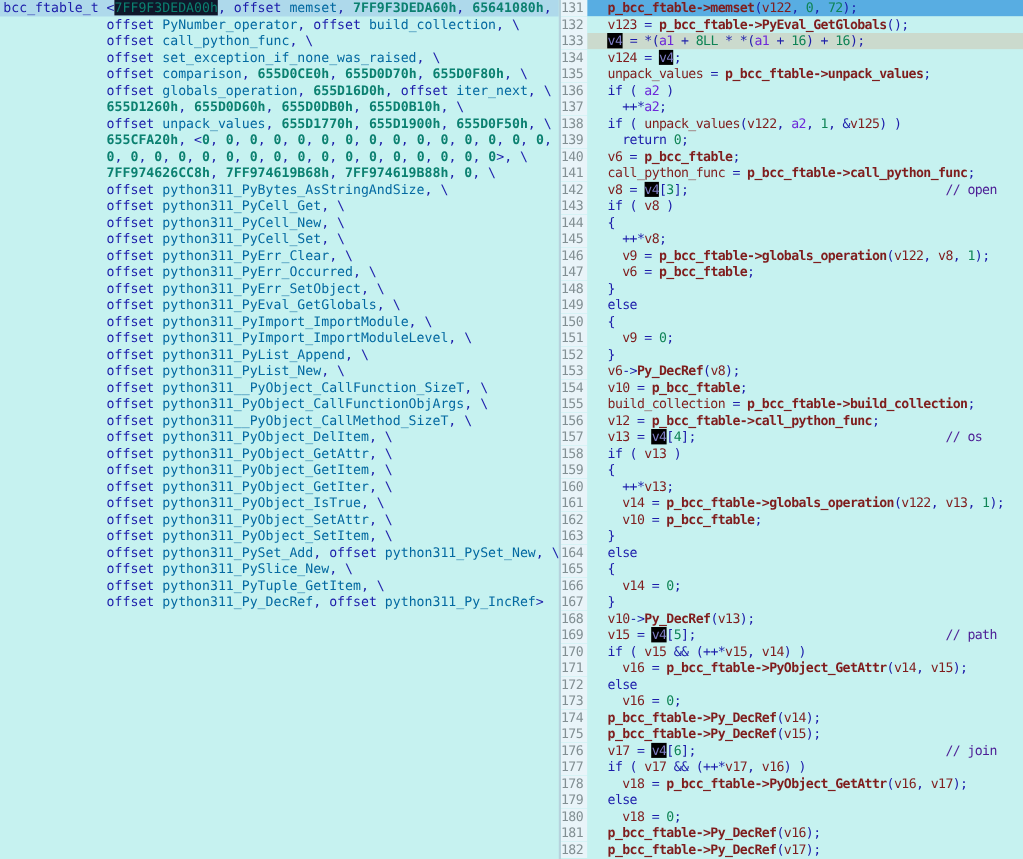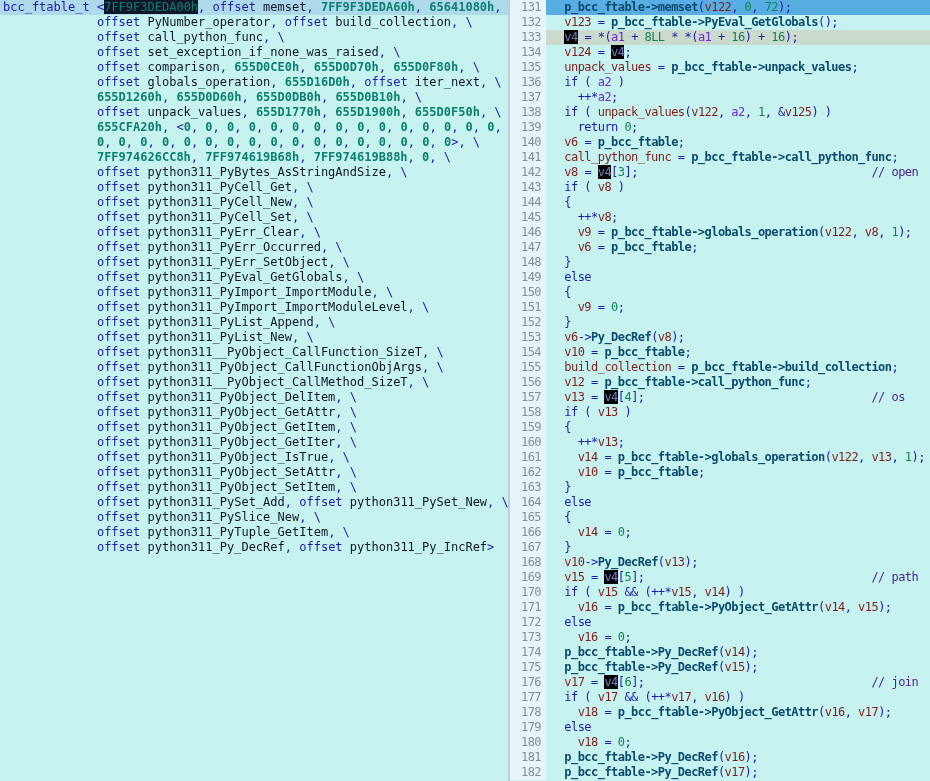--- a/index.html
+++ b/index.html
@@ -12,34 +12,34 @@
   
   .asm-pane{width:508px;flex:none;background:#c6f2f0;overflow:hidden;}
   .asm-line{height:15px;padding-left:3px;overflow:hidden;}
   .asm-line.hl{background:#aed9eb;}
   
   .pane-divider{width:2px;flex:none;background:#b6d3dd;}
   
   .pseudo-pane{flex:1;overflow:hidden;letter-spacing:-0.55px;}
   .row{display:flex;height:15px;overflow:hidden;}
   .ln{
-    width:36px;flex:none;background:#e9f4f9;color:#828f93;
+    width:24px;flex:none;background:#e9f4f9;color:#828f93;
     text-align:right;padding-right:5px;box-sizing:border-box;
   }
   .code{flex:1;padding-left:5px;background:#c6f2f0;overflow:hidden;}
   .row.sel .code{background:#58ade2;}
   .row.cur .code{background:#cbdacd;}
   
   .n{color:#1c1caa;}                               
-  .g{color:#0c4a6e;font-weight:bold;margin-top:16px;}              
+  .g{color:#7f1d1d;font-weight:bold;margin-top:16px;}              
   .l{color:#7f1d1d;}                               
   .a{color:#6d28d9;}                               
   .m{color:#0e8455;}                               
   .c{color:#4c1d95;}                               
-  .b{color:#0f172a;}                               
+  .b{color:#0369a1;}                               
   .t{color:#0b8070;font-weight:bold;}                               
   .ty{color:#0b8070;background:#0f172a;}           
   .ly{color:#7d7dc4;background:#000000;}           
 </style>
 </head>
 <body>
 
 <div class="window">
   <div class="asm-pane" id="asm-pane"><div class="asm-line hl"><span class="n">bcc_ftable_t &lt;</span><span class="ty">7FF9F3DEDA00h</span><span class="n">, offset </span><span class="b">memset</span><span class="n">, </span><span class="t">7FF9F3DEDA60h</span><span class="n">, </span><span class="t">65641080h</span><span class="n">, \</span></div><div class="asm-line"><span class="n">             offset </span><span class="b">PyNumber_operator</span><span class="n">, offset </span><span class="b">build_collection</span><span class="n">, \</span></div><div class="asm-line"><span class="n">             offset </span><span class="b">call_python_func</span><span class="n">, \</span></div><div class="asm-line"><span class="n">             offset </span><span class="b">set_exception_if_none_was_raised</span><span class="n">, \</span></div><div class="asm-line"><span class="n">             offset </span><span class="b">comparison</span><span class="n">, </span><span class="t">655D0CE0h</span><span class="n">, </span><span class="t">655D0D70h</span><span class="n">, </span><span class="t">655D0F80h</span><span class="n">, \</span></div><div class="asm-line"><span class="n">             offset </span><span class="b">globals_operation</span><span class="n">, </span><span class="t">655D16D0h</span><span class="n">, offset </span><span class="b">iter_next</span><span class="n">, \</span></div><div class="asm-line"><span class="n">             </span><span class="t">655D1260h</span><span class="n">, </span><span class="t">655D0D60h</span><span class="n">, </span><span class="t">655D0DB0h</span><span class="n">, </span><span class="t">655D0B10h</span><span class="n">, \</span></div><div class="asm-line"><span class="n">             offset </span><span class="b">unpack_values</span><span class="n">, </span><span class="t">655D1770h</span><span class="n">, </span><span class="t">655D1900h</span><span class="n">, </span><span class="t">655D0F50h</span><span class="n">, \</span></div><div class="asm-line"><span class="n">             </span><span class="t">655CFA20h</span><span class="n">, &lt;</span><span class="t">0</span><span class="n">, </span><span class="t">0</span><span class="n">, </span><span class="t">0</span><span class="n">, </span><span class="t">0</span><span class="n">, </span><span class="t">0</span><span class="n">, </span><span class="t">0</span><span class="n">, </span><span class="t">0</span><span class="n">, </span><span class="t">0</span><span class="n">, </span><span class="t">0</span><span class="n">, </span><span class="t">0</span><span class="n">, </span><span class="t">0</span><span class="n">, </span><span class="t">0</span><span class="n">, </span><span class="t">0</span><span class="n">, </span><span class="t">0</span><span class="n">, </span><span class="t">0</span><span class="n">, \</span></div><div class="asm-line"><span class="n">             </span><span class="t">0</span><span class="n">, </span><span class="t">0</span><span class="n">, </span><span class="t">0</span><span class="n">, </span><span class="t">0</span><span class="n">, </span><span class="t">0</span><span class="n">, </span><span class="t">0</span><span class="n">, </span><span class="t">0</span><span class="n">, </span><span class="t">0</span><span class="n">, </span><span class="t">0</span><span class="n">, </span><span class="t">0</span><span class="n">, </span><span class="t">0</span><span class="n">, </span><span class="t">0</span><span class="n">, </span><span class="t">0</span><span class="n">, </span><span class="t">0</span><span class="n">, </span><span class="t">0</span><span class="n">, </span><span class="t">0</span><span class="n">, </span><span class="t">0</span><span class="n">&gt;, \</span></div><div class="asm-line"><span class="n">             </span><span class="t">7FF974626CC8h</span><span class="n">, </span><span class="t">7FF974619B68h</span><span class="n">, </span><span class="t">7FF974619B88h</span><span class="n">, </span><span class="t">0</span><span class="n">, \</span></div><div class="asm-line"><span class="n">             offset </span><span class="b">python311_PyBytes_AsStringAndSize</span><span class="n">, \</span></div><div class="asm-line"><span class="n">             offset </span><span class="b">python311_PyCell_Get</span><span class="n">, \</span></div><div class="asm-line"><span class="n">             offset </span><span class="b">python311_PyCell_New</span><span class="n">, \</span></div><div class="asm-line"><span class="n">             offset </span><span class="b">python311_PyCell_Set</span><span class="n">, \</span></div><div class="asm-line"><span class="n">             offset </span><span class="b">python311_PyErr_Clear</span><span class="n">, \</span></div><div class="asm-line"><span class="n">             offset </span><span class="b">python311_PyErr_Occurred</span><span class="n">, \</span></div><div class="asm-line"><span class="n">             offset </span><span class="b">python311_PyErr_SetObject</span><span class="n">, \</span></div><div class="asm-line"><span class="n">             offset </span><span class="b">python311_PyEval_GetGlobals</span><span class="n">, \</span></div><div class="asm-line"><span class="n">             offset </span><span class="b">python311_PyImport_ImportModule</span><span class="n">, \</span></div><div class="asm-line"><span class="n">             offset </span><span class="b">python311_PyImport_ImportModuleLevel</span><span class="n">, \</span></div><div class="asm-line"><span class="n">             offset </span><span class="b">python311_PyList_Append</span><span class="n">, \</span></div><div class="asm-line"><span class="n">             offset </span><span class="b">python311_PyList_New</span><span class="n">, \</span></div><div class="asm-line"><span class="n">             offset </span><span class="b">python311__PyObject_CallFunction_SizeT</span><span class="n">, \</span></div><div class="asm-line"><span class="n">             offset </span><span class="b">python311_PyObject_CallFunctionObjArgs</span><span class="n">, \</span></div><div class="asm-line"><span class="n">             offset </span><span class="b">python311__PyObject_CallMethod_SizeT</span><span class="n">, \</span></div><div class="asm-line"><span class="n">             offset </span><span class="b">python311_PyObject_DelItem</span><span class="n">, \</span></div><div class="asm-line"><span class="n">             offset </span><span class="b">python311_PyObject_GetAttr</span><span class="n">, \</span></div><div class="asm-line"><span class="n">             offset </span><span class="b">python311_PyObject_GetItem</span><span class="n">, \</span></div><div class="asm-line"><span class="n">             offset </span><span class="b">python311_PyObject_GetIter</span><span class="n">, \</span></div><div class="asm-line"><span class="n">             offset </span><span class="b">python311_PyObject_IsTrue</span><span class="n">, \</span></div><div class="asm-line"><span class="n">             offset </span><span class="b">python311_PyObject_SetAttr</span><span class="n">, \</span></div><div class="asm-line"><span class="n">             offset </span><span class="b">python311_PyObject_SetItem</span><span class="n">, \</span></div><div class="asm-line"><span class="n">             offset </span><span class="b">python311_PySet_Add</span><span class="n">, offset </span><span class="b">python311_PySet_New</span><span class="n">, \</span></div><div class="asm-line"><span class="n">             offset </span><span class="b">python311_PySlice_New</span><span class="n">, \</span></div><div class="asm-line"><span class="n">             offset </span><span class="b">python311_PyTuple_GetItem</span><span class="n">, \</span></div><div class="asm-line"><span class="n">             offset </span><span class="b">python311_Py_DecRef</span><span class="n">, offset </span><span class="b">python311_Py_IncRef</span><span class="n">&gt;</span></div></div>
   <div class="pane-divider"></div>

